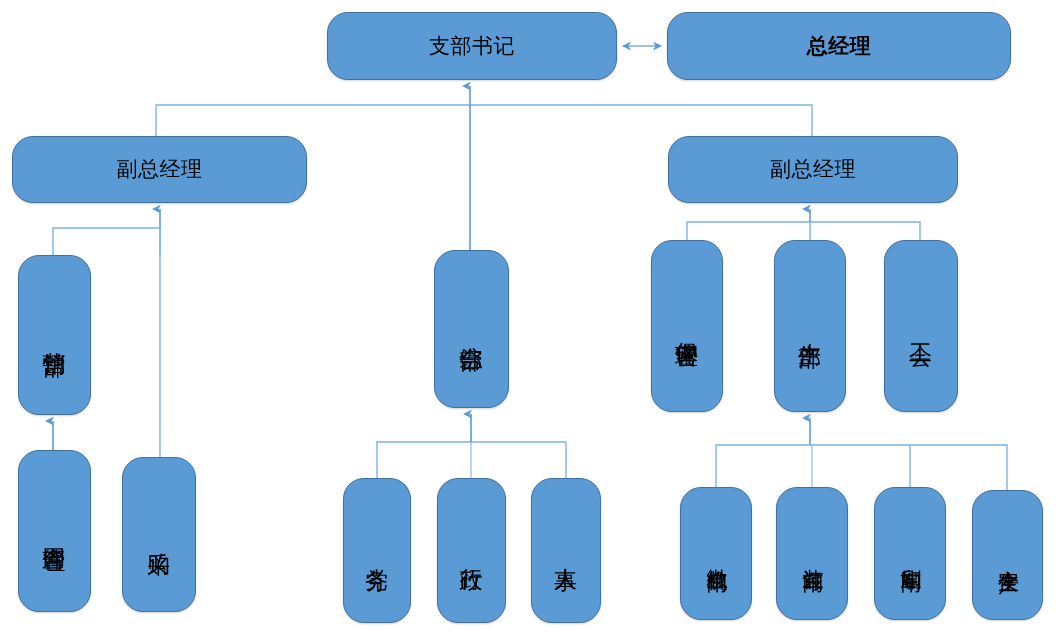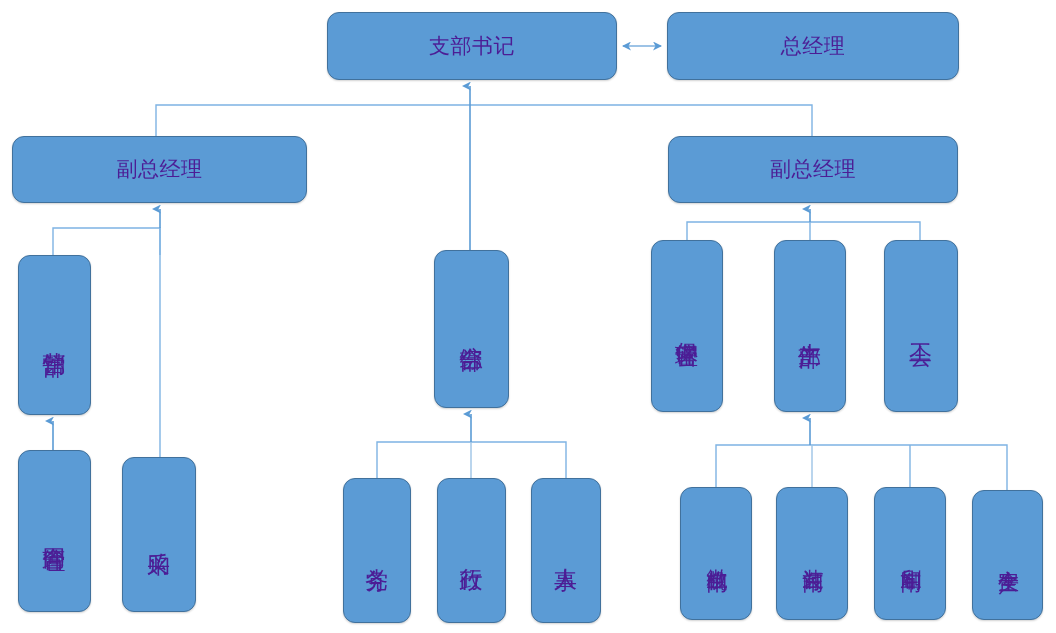--- a/index.html
+++ b/index.html
@@ -22,25 +22,25 @@
     top: 0;
     width: 1056px;
     height: 633px;
     pointer-events: none;
   }
   .node {
     position: absolute;
     box-sizing: border-box;
     background: #5b9bd5;
     border: 1px solid #41719c;
-    border-radius: 12px;
+    border-radius: 21px;
     display: flex;
     align-items: center;
     justify-content: center;
-    color: #4c1d95;
+    color: #000000;
     text-align: center;
     box-shadow: 0 1px 2px rgba(0,0,0,0.18);
     z-index: 2;
   }
   .node .label {
     display: block;
     line-height: 1.08;
     letter-spacing: 0.5px;
   }
   
@@ -116,21 +116,21 @@
       <path d="M716,487 L716,445 L1007,445 L1007,490" fill="none" stroke="#7eb3e3" stroke-width="1.4"></path>
       <line x1="812" y1="487" x2="812" y2="445" stroke="#9dc3e6" stroke-width="1.4"></line>
       <line x1="910" y1="487" x2="910" y2="445" stroke="#7eb3e3" stroke-width="1.4"></line>
       <line x1="810" y1="445" x2="810" y2="418" stroke="#5b9bd5" stroke-width="1.6" marker-end="url(#arrowUp)"></line>
     </g>
   </svg>
 
   <div class="node h" style="left: 327px; top: 12px; width: 290px; height: 68px;">
     <span class="label">支部书记</span>
   </div>
-  <div class="node h" style="left: 667px; top: 12px; width: 292px; height: 68px;">
+  <div class="node h" style="left: 667px; top: 12px; width: 344px; height: 68px; font-weight: bold;">
     <span class="label">总经理</span>
   </div>
   <div class="node h" style="left: 12px; top: 136px; width: 295px; height: 67px;">
     <span class="label">副总经理</span>
   </div>
   <div class="node h" style="left: 668px; top: 136px; width: 290px; height: 67px;">
     <span class="label">副总经理</span>
   </div>
 
   <div class="node v" style="left: 18px; top: 255px; width: 73px; height: 160px;">

